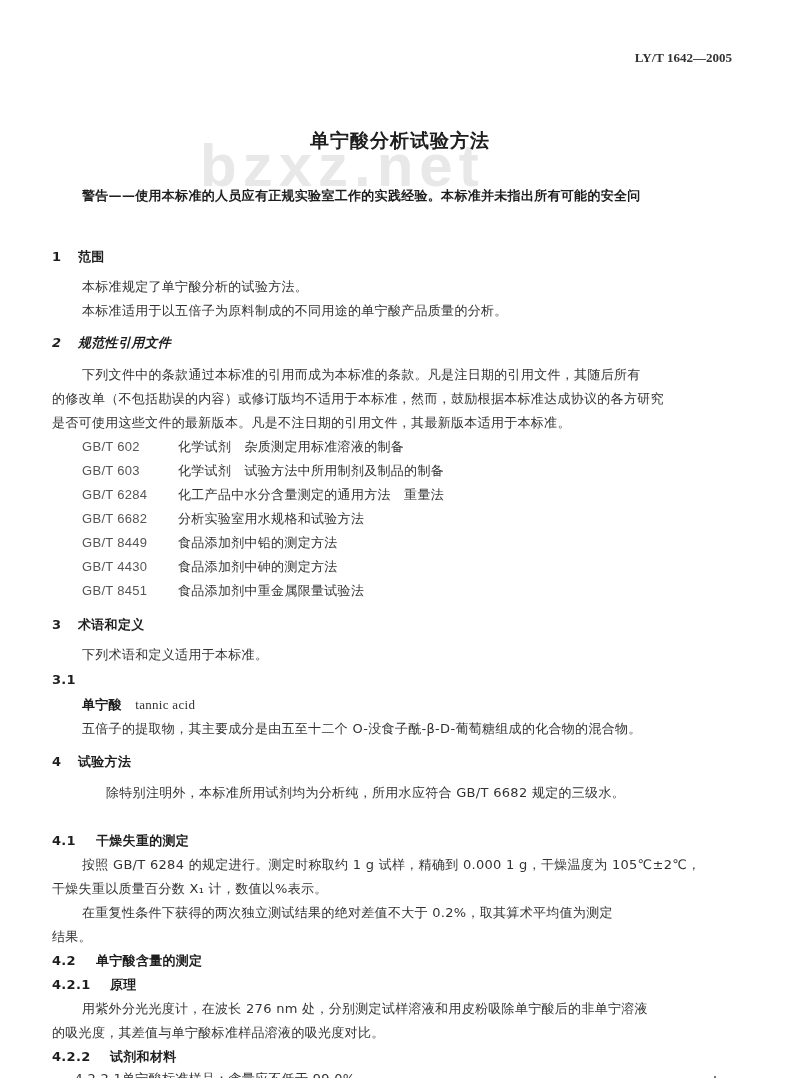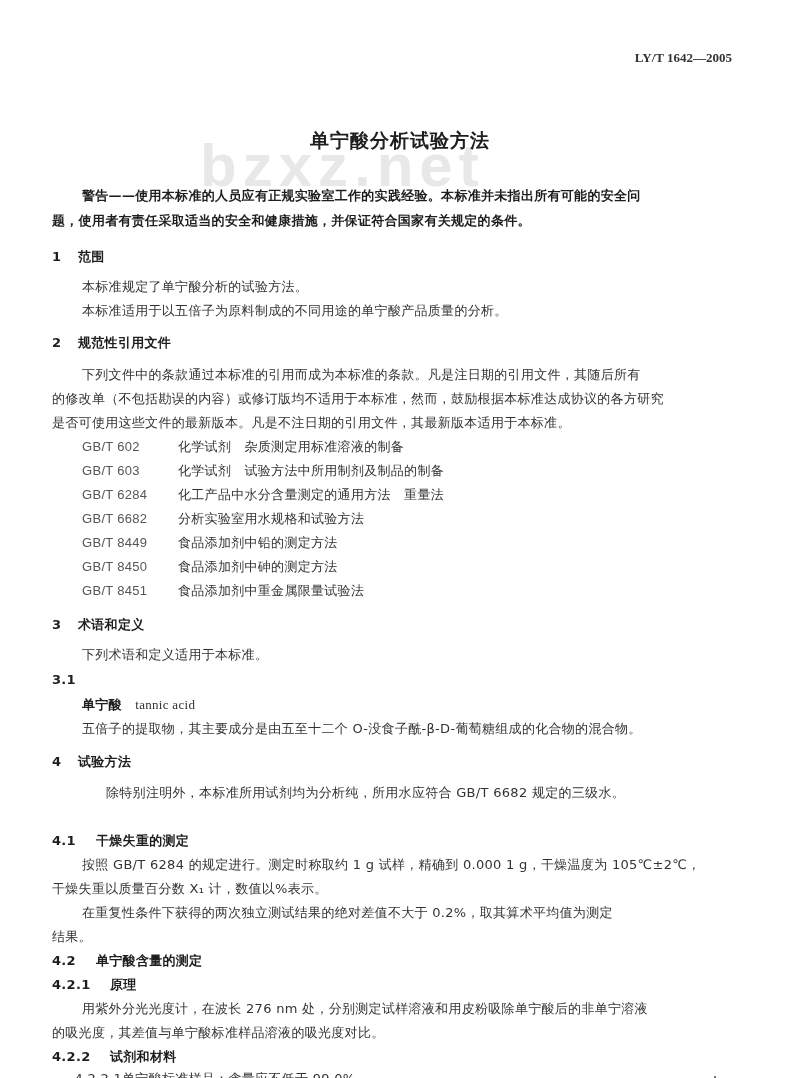--- a/index.html
+++ b/index.html
@@ -38,41 +38,40 @@
 </head>
 <body>
 
 <div class="watermark">bzxz.net</div>
 
 <div class="page">
   <div class="std-code">LY/T 1642—2005</div>
   <div class="doc-title">单宁酸分析试验方法</div>
 
   <div class="line bold" style="left:82px; top:175px;">警告——使用本标准的人员应有正规实验室工作的实践经验。本标准并未指出所有可能的安全问</div>
-  <div class="line bold" style="left:52px; top:200px;">题，使用者有责任采取适当的安全和健康措施，并保证符合国家有关规定的条件。</div>
 
   <div class="line bold" style="left:52px; top:236px;">
     <span class="heading-num">1</span><span>范围</span>
   </div>
   <div class="line" style="left:82px; top:266px;">本标准规定了单宁酸分析的试验方法。</div>
   <div class="line" style="left:82px; top:290px;">本标准适用于以五倍子为原料制成的不同用途的单宁酸产品质量的分析。</div>
 
-  <div class="line bold" style="left:52px; top:322px;">
+  <div class="line bold" style="left:52px; top:322px;font-style:italic;">
     <span class="heading-num">2</span><span>规范性引用文件</span>
   </div>
   <div class="line" style="left:82px; top:354px;">下列文件中的条款通过本标准的引用而成为本标准的条款。凡是注日期的引用文件，其随后所有</div>
   <div class="line" style="left:52px; top:378px;">的修改单（不包括勘误的内容）或修订版均不适用于本标准，然而，鼓励根据本标准达成协议的各方研究</div>
   <div class="line" style="left:52px; top:402px;">是否可使用这些文件的最新版本。凡是不注日期的引用文件，其最新版本适用于本标准。</div>
 
   <div class="line" style="left:82px; top:426px;"><span class="ref-code">GB/T 602</span><span>化学试剂　杂质测定用标准溶液的制备</span></div>
   <div class="line" style="left:82px; top:450px;"><span class="ref-code">GB/T 603</span><span>化学试剂　试验方法中所用制剂及制品的制备</span></div>
   <div class="line" style="left:82px; top:474px;"><span class="ref-code">GB/T 6284</span><span>化工产品中水分含量测定的通用方法　重量法</span></div>
   <div class="line" style="left:82px; top:498px;"><span class="ref-code">GB/T 6682</span><span>分析实验室用水规格和试验方法</span></div>
   <div class="line" style="left:82px; top:522px;"><span class="ref-code">GB/T 8449</span><span>食品添加剂中铅的测定方法</span></div>
-  <div class="line" style="left:82px; top:546px;"><span class="ref-code">GB/T 8450</span><span>食品添加剂中砷的测定方法</span></div>
+  <div class="line" style="left:82px; top:546px;"><span class="ref-code">GB/T 4430</span><span>食品添加剂中砷的测定方法</span></div>
   <div class="line" style="left:82px; top:570px;"><span class="ref-code">GB/T 8451</span><span>食品添加剂中重金属限量试验法</span></div>
 
   <div class="line bold" style="left:52px; top:604px;">
     <span class="heading-num">3</span><span>术语和定义</span>
   </div>
   <div class="line" style="left:82px; top:634px;">下列术语和定义适用于本标准。</div>
   <div class="line bold" style="left:52px; top:660px;">3.1</div>
   <div class="line" style="left:82px; top:684px;">
     <span class="bold">单宁酸</span>&nbsp;&nbsp;&nbsp;<span style="font-family:'Liberation Serif', serif;">tannic acid</span>
   </div>

